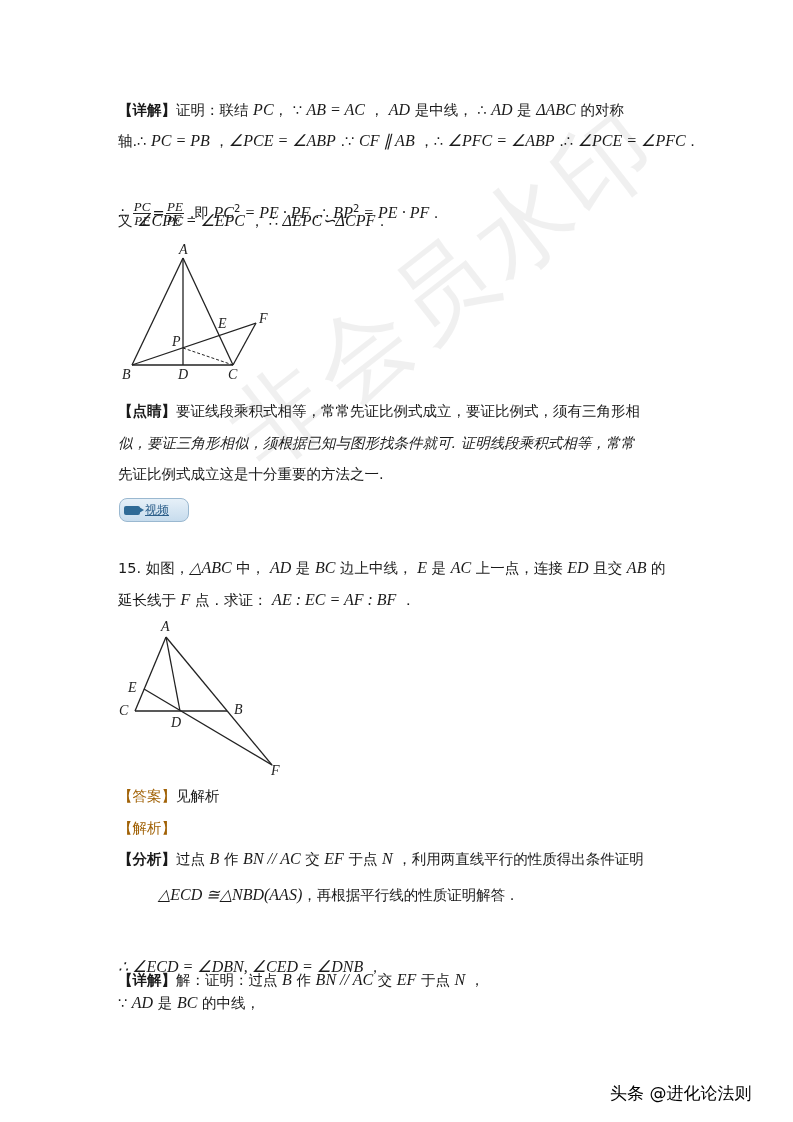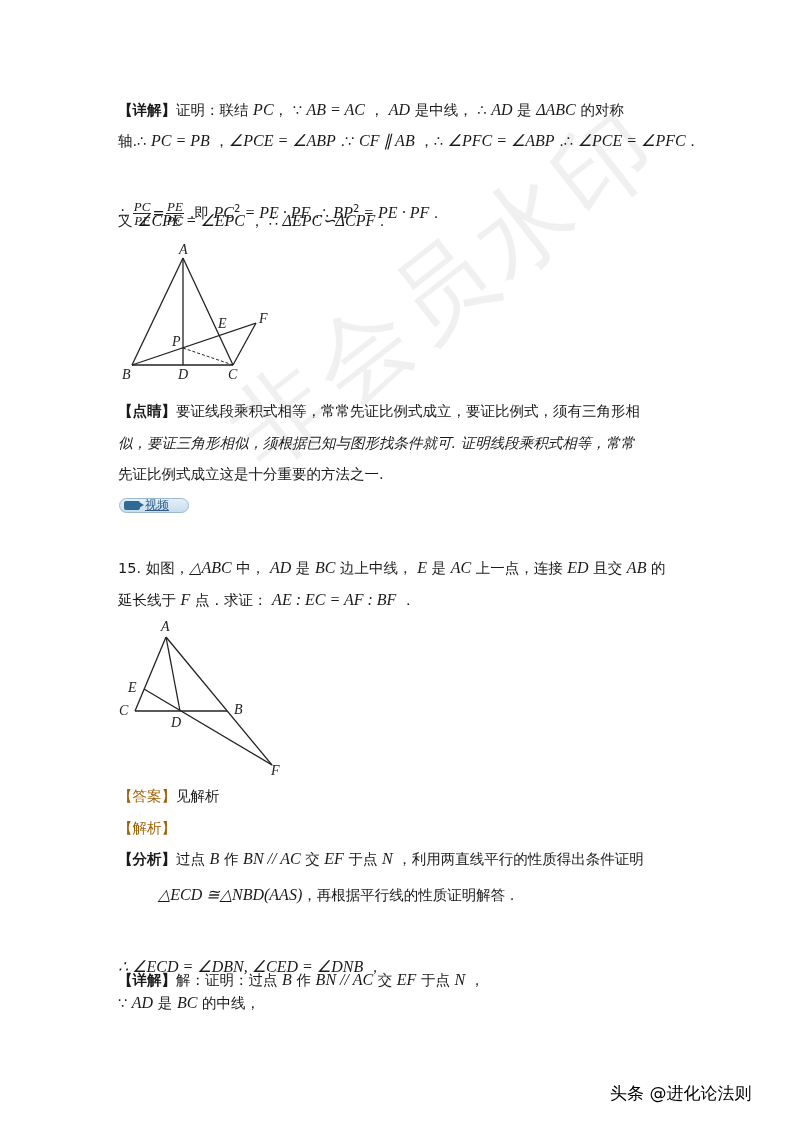--- a/index.html
+++ b/index.html
@@ -11,21 +11,21 @@
   .m { font-family: "Liberation Serif", serif; font-style: italic; font-size: 16px; }
   .bk { font-weight: bold; }
   .blue { color: #a16207; }
   .frac { display: inline-block; vertical-align: middle; text-align: center; font-family: "Liberation Serif", serif; font-style: italic; font-size: 13px; line-height: 13px; margin: 0 1px; }
   .frac .num { display: block; border-bottom: 1px solid #222; padding: 0 1px; }
   .frac .den { display: block; padding: 0 1px; }
   sup { font-size: 10px; }
   .fig { position: absolute; }
   .fig text { font-family: "Liberation Serif", serif; font-style: italic; font-size: 14px; fill: #222; }
   .video-btn {
-    position: absolute; left: 119px; top: 498px; height: 15px; width: 70px;
+    position: absolute; left: 119px; top: 498px; height: 24px; width: 70px;
     border-radius: 8px; background: linear-gradient(#e6f0f8, #c7dced);
     border: 1px solid #9ab8d0; display: flex; align-items: center; padding-left: 4px; box-sizing: border-box;
     font-size: 12px; color: #2d5f8a; cursor: pointer;
   }
   .cam { width: 16px; height: 9px; background: #2f6a96; border-radius: 2px; margin-right: 3px; position: relative; }
   .cam:after { content: ""; position: absolute; right: -4px; top: 1px; border-left: 5px solid #2f6a96; border-top: 3.5px solid transparent; border-bottom: 3.5px solid transparent; }
   .video-label { text-decoration: underline; margin-left: 2px; }
   .watermark {
     position: absolute; left: 205px; top: 395px; transform: rotate(-38deg); transform-origin: left top;
     font-size: 96px; color: rgba(0,0,0,0.06); white-space: nowrap; pointer-events: none; letter-spacing: 6px;

